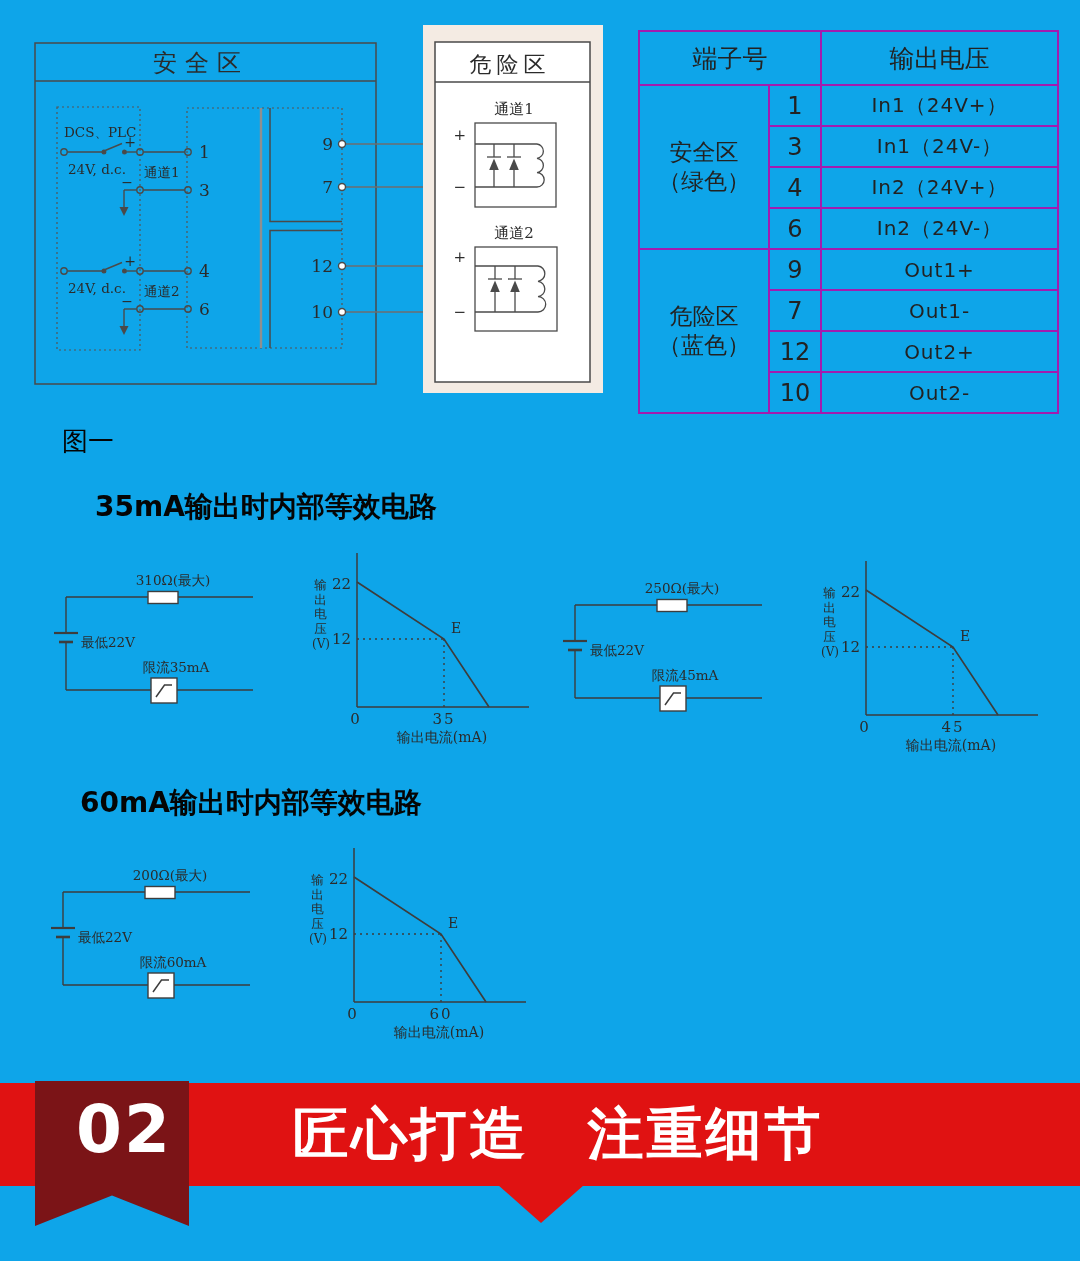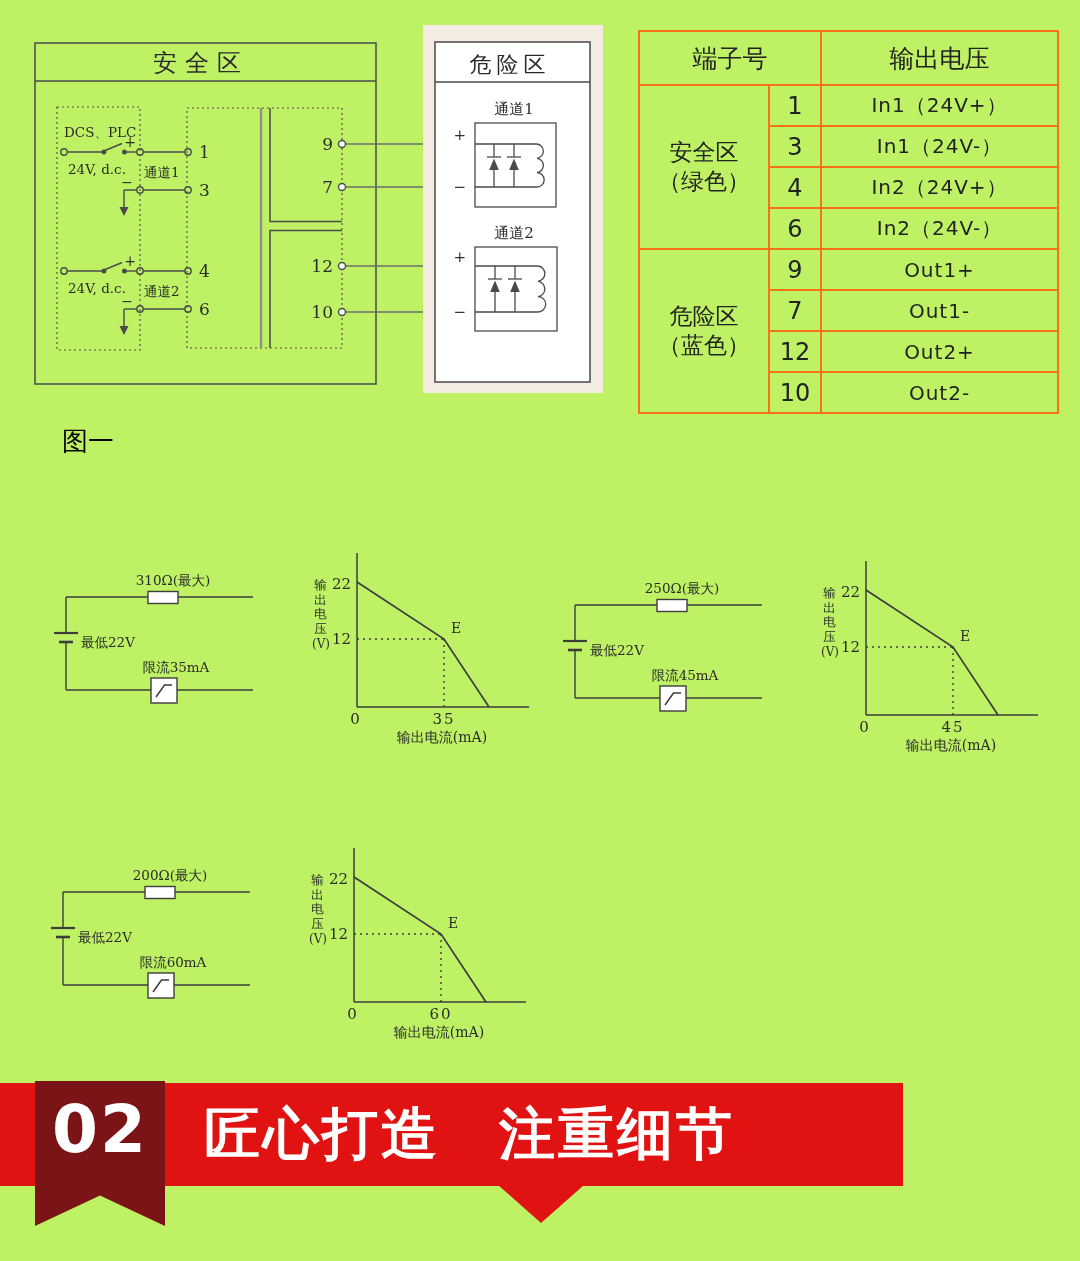--- a/index.html
+++ b/index.html
@@ -1,25 +1,25 @@
 <!DOCTYPE html>
 <html><head>
 <meta charset="utf-8">
 <style>
   html,body{margin:0;padding:0;background:#ffffff;}
-  .page{position:relative;width:1080px;height:1261px;background:#bef264;overflow:hidden;
+  .page{position:relative;width:1080px;height:1261px;background:#0ea5e9;overflow:hidden;
         font-family:"DejaVu Sans","Liberation Sans",sans-serif;color:#1a1a1a;}
   svg{position:absolute;left:0;top:0;overflow:visible;}
   svg text{fill:#2b2b2b;}
   .serif{font-family:"DejaVu Serif","Liberation Serif",serif;}
 
   
   table.terminals{position:absolute;left:638px;top:30px;width:419px;height:382px;
     border-collapse:collapse;table-layout:fixed;text-align:center;color:#222;}
-  table.terminals th,table.terminals td{border:2px solid #f97316;padding:0;}
+  table.terminals th,table.terminals td{border:2px solid #a21caf;padding:0;}
   table.terminals .hrow th{height:52px;font-weight:normal;font-size:25px;}
   table.terminals tr.brow{height:41px;}
   .zone-cell{font-size:23px;line-height:1.25;}
   .num-cell{font-size:24px;}
   .desc-cell{font-size:20px;letter-spacing:1px;margin-left:48px;}
 
   
   .fig-label{position:absolute;left:62px;top:424px;font-size:26px;font-weight:normal;color:#050505;}
   .heading{position:absolute;font-size:28px;font-weight:bold;color:#050505;white-space:nowrap;}
   .h-35{left:95px;top:488px;}
@@ -32,30 +32,30 @@
   .eq-b2{left:530px;top:553px;}
   .eq-b3{left:18px;top:840px;}
   .eq-block svg{position:absolute;left:0;top:0;}
   .ylab{position:absolute;left:291px;top:33px;width:17px;font-size:12.5px;line-height:14.5px;
         text-align:center;word-break:break-all;color:#2b2b2b;
         font-family:"DejaVu Serif","Liberation Serif",serif;}
   .ylab-unit{position:absolute;left:287px;top:92px;width:26px;text-align:center;font-size:12px;
         color:#2b2b2b;font-family:"DejaVu Serif","Liberation Serif",serif;}
 
   
-  .band{position:absolute;left:0;top:1083px;width:903px;height:103px;background:#e01212;
+  .band{position:absolute;left:0;top:1083px;width:1080px;height:103px;background:#e01212;
         display:flex;align-items:center;justify-content:center;z-index:1;}
   .band-title{color:#ffffff;font-size:56px;font-weight:bold;letter-spacing:3px;
         transform:translateX(18px);white-space:pre;}
   .pointer{position:absolute;left:498px;top:1185px;width:0;height:0;z-index:1;
         border-left:43px solid transparent;border-right:43px solid transparent;
         border-top:38px solid #e01212;}
   .ribbon{position:absolute;left:35px;top:1081px;width:130px;height:145px;background:#7b1417;z-index:2;
         clip-path:polygon(0 0,100% 0,100% 100%,50% 79%,0 100%);
-        display:flex;justify-content:center;align-items:flex-start;}
+        display:flex;justify-content:center;align-items:flex-start;padding-left:24px;}
   .ribbon-num{color:#ffffff;font-size:66px;font-weight:bold;letter-spacing:2px;margin-top:10px;}
 </style>
 </head>
 <body>
 
 <div class="page">
 
   <svg width="635" height="420" viewBox="0 0 635 420">
     <g stroke="#4a4a4a" stroke-width="1.5" fill="none">
       <rect x="35" y="43" width="341" height="341"></rect>
@@ -231,20 +231,22 @@
         <td class="desc-cell">Out2+</td>
       </tr>
       <tr class="brow">
         <td class="num-cell">10</td>
         <td class="desc-cell">Out2-</td>
       </tr>
     </tbody>
   </table>
 
   <div class="fig-label">图一</div>
+  <div class="heading h-35">35mA输出时内部等效电路</div>
+  <div class="heading h-60">60mA输出时内部等效电路</div>
 
   <div class="eq-block eq-b1">
     <svg width="540" height="235" viewBox="0 0 540 235">
       <g stroke="#3d3d3d" stroke-width="1.4" fill="none">
         <line x1="45" y1="52" x2="232" y2="52"></line>
         <rect x="127" y="46.5" width="30" height="12" fill="#ffffff"></rect>
         <line x1="45" y1="52" x2="45" y2="88"></line>
         <line x1="33" y1="88" x2="57" y2="88" stroke-width="2.2"></line>
         <line x1="38" y1="97" x2="52" y2="97" stroke-width="2.6"></line>
         <line x1="45" y1="97" x2="45" y2="145"></line>

